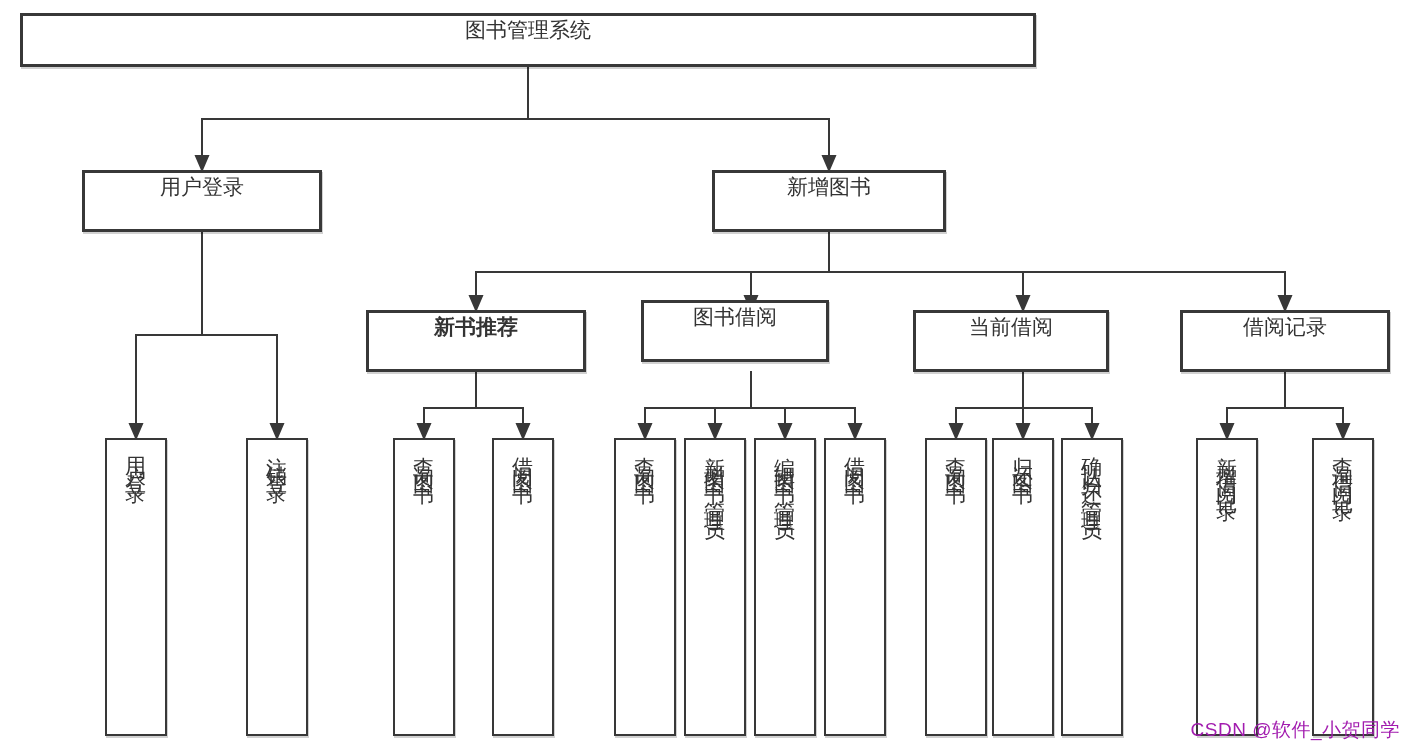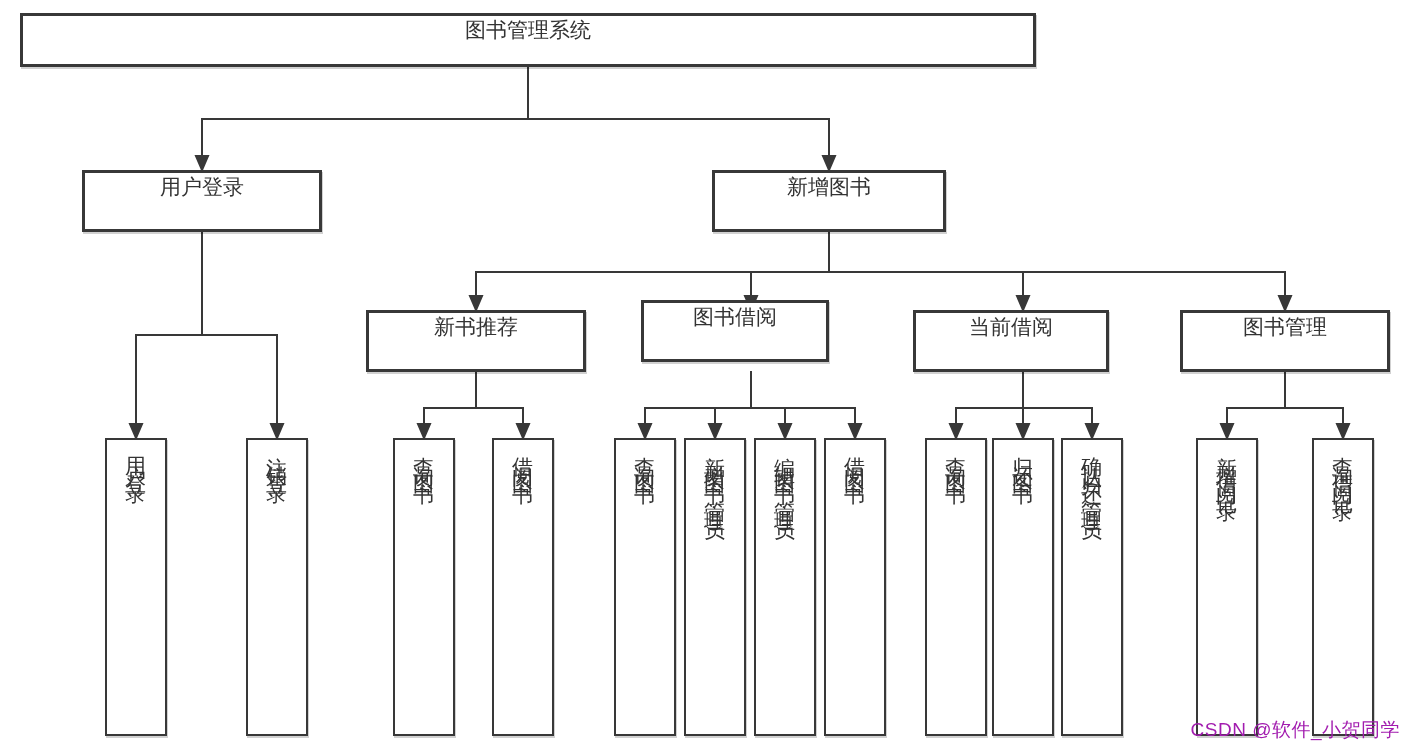--- a/index.html
+++ b/index.html
@@ -131,31 +131,31 @@
     <span class="htext">图书管理系统</span>
   </div>
 
   <div class="box lvl" style="left:82px; top:170px; width:240px;">
     <span class="htext">用户登录</span>
   </div>
   <div class="box lvl" style="left:712px; top:170px; width:234px;">
     <span class="htext">新增图书</span>
   </div>
 
-  <div class="box lvl" style="left:366px; top:310px; width:220px;">
+  <div class="box lvl" style="left:366px; top:310px; width:220px;font-weight:bold;">
     <span class="htext">新书推荐</span>
   </div>
   <div class="box lvl" style="left:641px; top:300px; width:188px;">
     <span class="htext">图书借阅</span>
   </div>
   <div class="box lvl" style="left:913px; top:310px; width:196px;">
     <span class="htext">当前借阅</span>
   </div>
   <div class="box lvl" style="left:1180px; top:310px; width:210px;">
-    <span class="htext">图书管理</span>
+    <span class="htext">借阅记录</span>
   </div>
 
   <div class="box leaf" style="left:105px;">
     <span class="vtext">用户登录</span>
   </div>
   <div class="box leaf" style="left:246px;">
     <span class="vtext">注销登录</span>
   </div>
   <div class="box leaf" style="left:393px;">
     <span class="vtext">查询图书</span>

